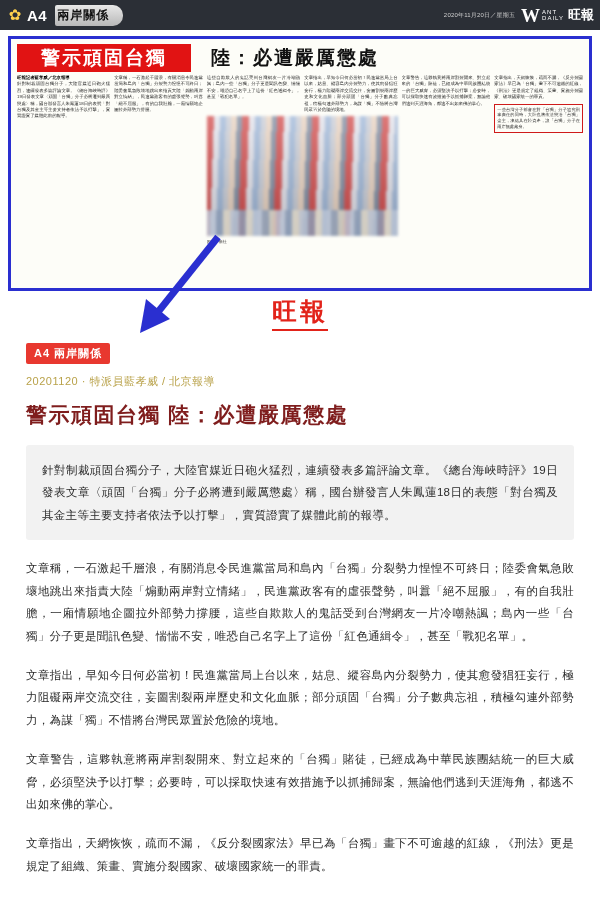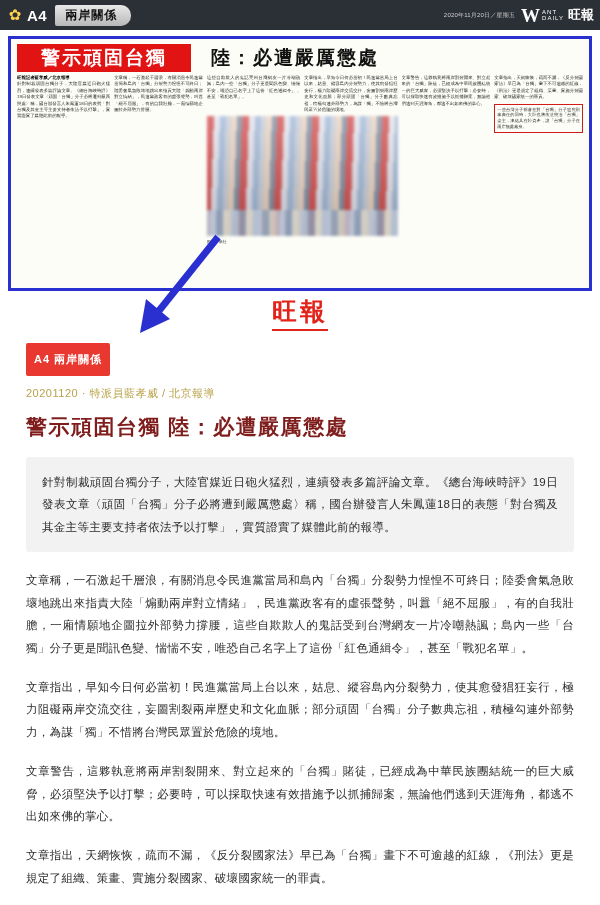--- a/index.html
+++ b/index.html
@@ -38,21 +38,21 @@
     font-weight: bold;
     margin-left: 3px;
     letter-spacing: .5px;
   }
   .mh-section {
     margin-left: 8px;
     background: linear-gradient(#e8e8e8,#b8b8b8);
     color: #111;
     font-size: 12px;
     font-weight: bold;
-    padding: 2px 14px 2px 10px;
+    padding: 2px 14px 2px 2px;
     border-radius: 2px 10px 10px 2px;
     letter-spacing: 1px;
   }
   .mh-spacer { flex: 1; }
   .mh-date {
     color: #cfcfcf;
     font-size: 6px;
     margin-right: 6px;
     letter-spacing: .2px;
   }
@@ -218,21 +218,21 @@
   
   .article {
     padding: 6px 26px 0 26px;
   }
   .tag {
     display: inline-block;
     background: #e8382f;
     color: #ffffff;
     font-size: 11px;
     font-weight: bold;
-    padding: 9px 8px;
+    padding: 3px 8px;
     letter-spacing: 1px;
     border-radius: 2px;
   }
   .byline {
     margin-top: 10px;
     color: #b9a24a;
     font-size: 11px;
     letter-spacing: .5px;
   }
   .headline {

